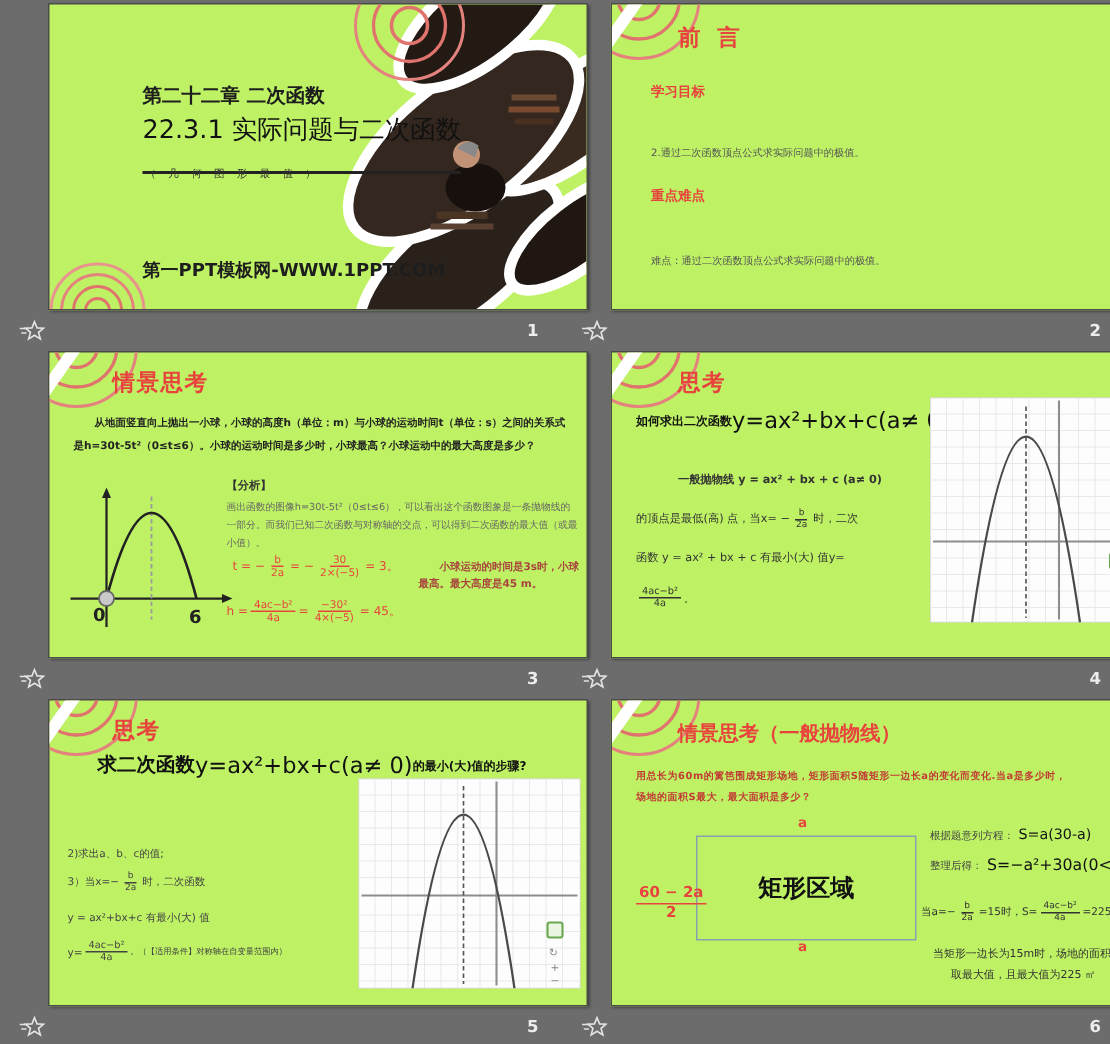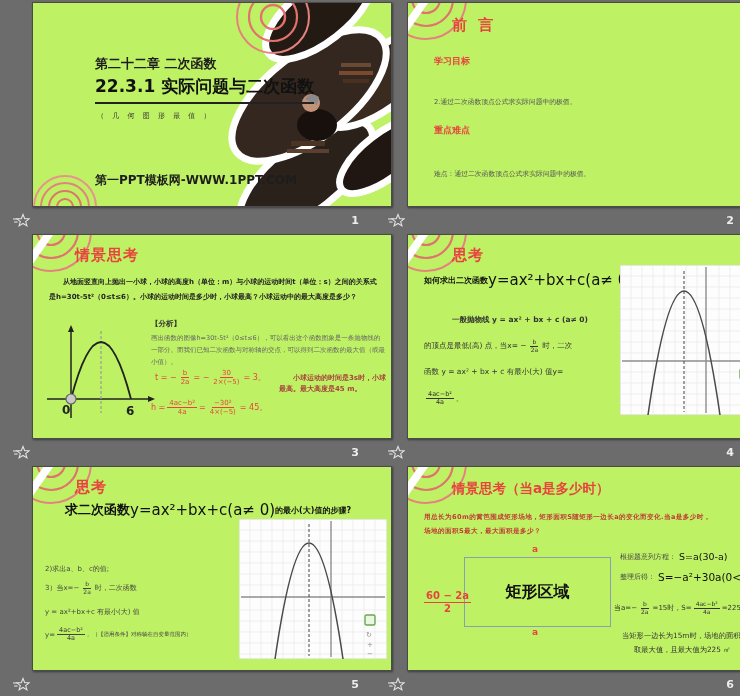--- a/index.html
+++ b/index.html
@@ -52,22 +52,22 @@
       <circle cx="50" cy="48" r="24" fill="none" stroke="#e0736d" stroke-width="2.2"></circle>
       <circle cx="50" cy="48" r="36" fill="none" stroke="#e4837e" stroke-width="2"></circle>
     </svg>
     <svg class="rings" style="left:-6px;top:170px" width="80" height="40" viewBox="0 0 80 40">
       <circle cx="38" cy="34" r="8" fill="none" stroke="#e0736d" stroke-width="2"></circle>
       <circle cx="38" cy="34" r="16" fill="none" stroke="#e0736d" stroke-width="2"></circle>
       <circle cx="38" cy="34" r="24" fill="none" stroke="#e4837e" stroke-width="2"></circle>
       <circle cx="38" cy="34" r="31" fill="none" stroke="#e9938e" stroke-width="2"></circle>
     </svg>
     <div class="abs" style="left:62px;top:52px;font-size:13px;font-weight:bold;color:#1d1d1d">第二十二章 二次函数</div>
-    <div class="abs" style="left:62px;top:72px;font-size:17px;font-weight:bold;color:#111;
-         border-bottom:2px solid #222;padding-bottom:4px">22.3.1 实际问题与二次函数</div>
+    <div class="abs" style="left:62px;top:72px;font-size:17px;font-weight:normal;color:#111;
+         border-bottom:2px solid #222;padding-bottom:16px">22.3.1 实际问题与二次函数</div>
     <div class="abs" style="left:64px;top:108px;font-size:7px;color:#333;letter-spacing:3px">（ 几 何 图 形 最 值 ）</div>
     <div class="abs" style="left:62px;top:169px;font-size:12px;font-weight:bold;color:#1d1d1d">第一PPT模板网-WWW.1PPT.COM</div>
   </div>
   <div class="strip">
     <svg width="17" height="15" viewBox="0 0 17 15">
       <path d="M10 1.5 L11.7 5.6 L16 5.8 L12.7 8.6 L13.9 12.9 L10 10.5 L6.1 12.9 L7.3 8.6 L4 5.8 L8.3 5.6 Z" fill="none" stroke="#e3e3e3" stroke-width="1.1"></path>
       <line x1="0" y1="6" x2="4.6" y2="6" stroke="#e3e3e3" stroke-width="1.1"></line>
       <line x1="1.2" y1="9" x2="4.6" y2="9" stroke="#e3e3e3" stroke-width="1.1"></line>
     </svg>
     <span class="pnum">1</span>
@@ -321,21 +321,21 @@
 </div>
 
 <div class="cell" style="left:377px;top:466px">
   <div class="slide">
     <svg class="rings" style="left:-12px;top:-14px" width="90" height="62" viewBox="0 0 90 62">
       <circle cx="30" cy="10" r="14" fill="none" stroke="#e0736d" stroke-width="2.2"></circle>
       <circle cx="30" cy="10" r="27" fill="none" stroke="#e0736d" stroke-width="2.2"></circle>
       <circle cx="30" cy="10" r="40" fill="none" stroke="#e4837e" stroke-width="2"></circle>
       <rect x="26" y="-12" width="8" height="80" fill="#fff" transform="rotate(35 30 10)"></rect>
     </svg>
-    <div class="stitle" style="left:44px;top:13px;font-size:13.5px;letter-spacing:0">情景思考（当a是多少时）</div>
+    <div class="stitle" style="left:44px;top:13px;font-size:13.5px;letter-spacing:0">情景思考（一般抛物线）</div>
     <div class="abs" style="left:16px;top:46px;font-size:6.6px;font-weight:bold;color:#c13b35;letter-spacing:.4px">用总长为60m的篱笆围成矩形场地，矩形面积S随矩形一边长a的变化而变化.当a是多少时，</div>
     <div class="abs" style="left:16px;top:60px;font-size:6.6px;font-weight:bold;color:#c13b35;letter-spacing:.4px">场地的面积S最大，最大面积是多少？</div>
 
     <div class="abs" style="left:56px;top:90px;width:145px;height:68px;border:1.5px solid #8aa0b0;
          display:flex;align-items:center;justify-content:center">
       <span style="font-size:16px;font-weight:bold;color:#111">矩形区域</span>
     </div>
     <div class="abs red" style="left:124px;top:77px;font-size:9px;font-weight:bold">a</div>
     <div class="abs red" style="left:124px;top:160px;font-size:9px;font-weight:bold">a</div>
     <div class="m-row red" style="left:14px;top:123px;font-size:10px;font-weight:bold">

